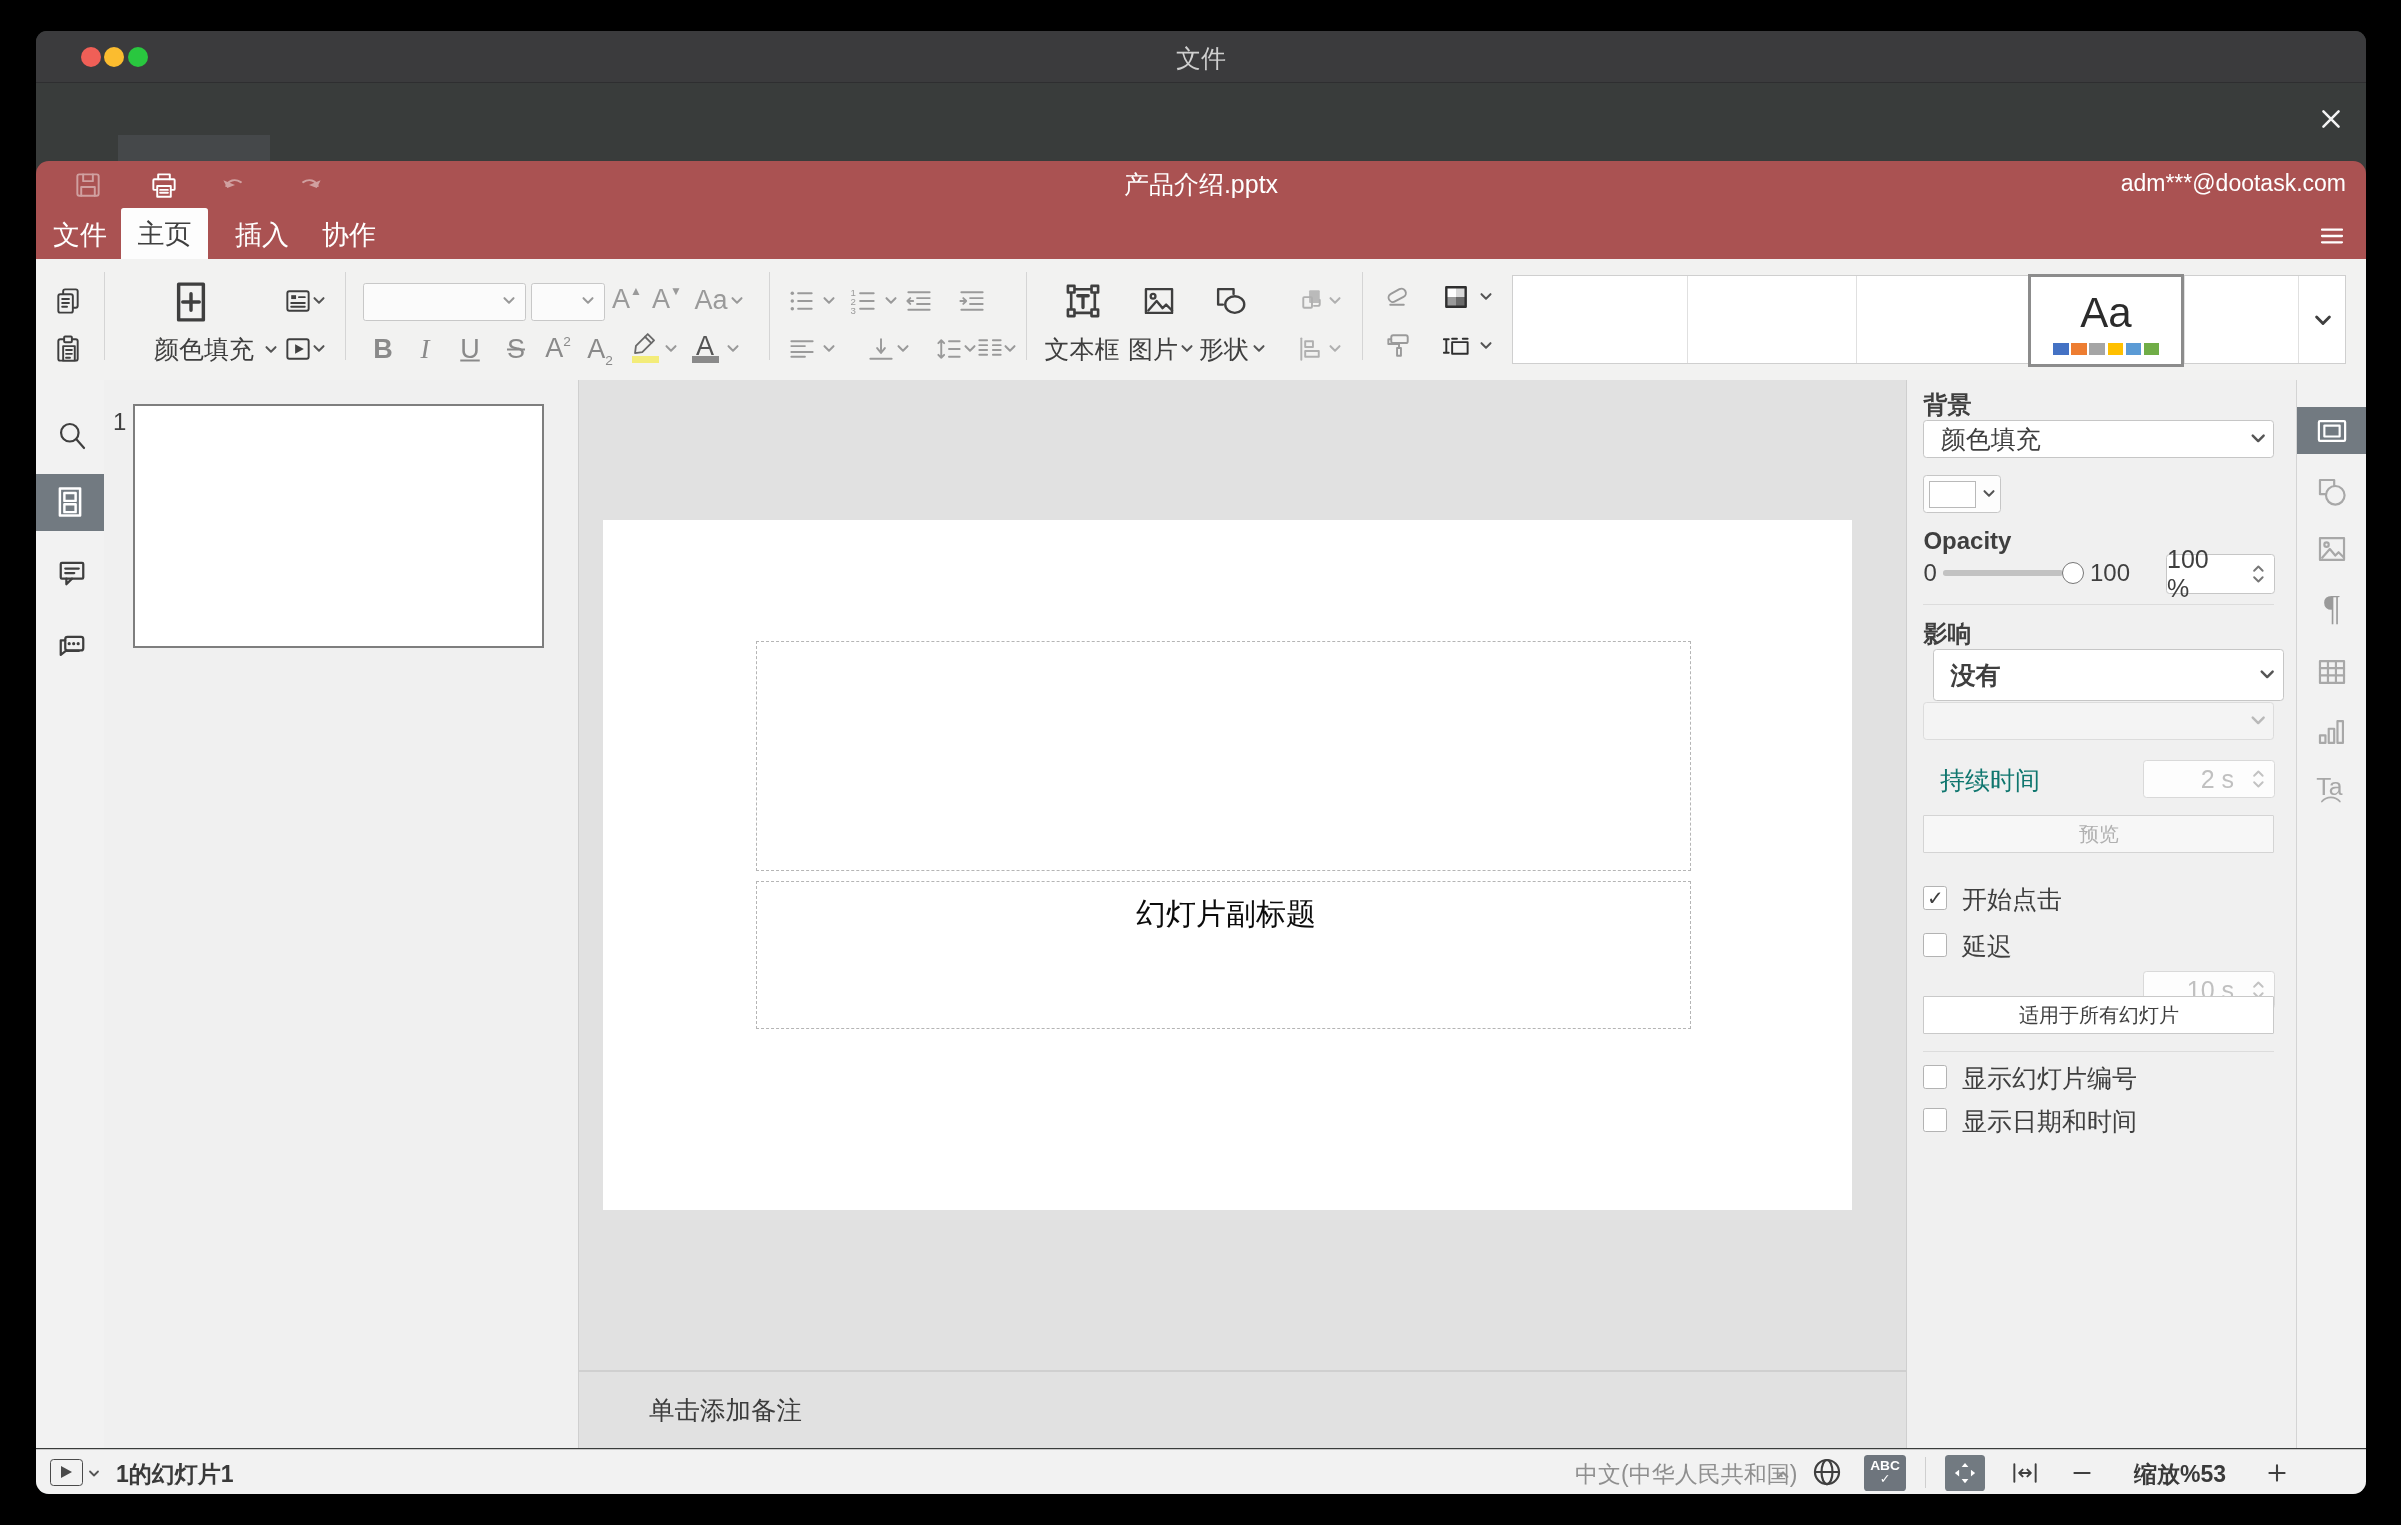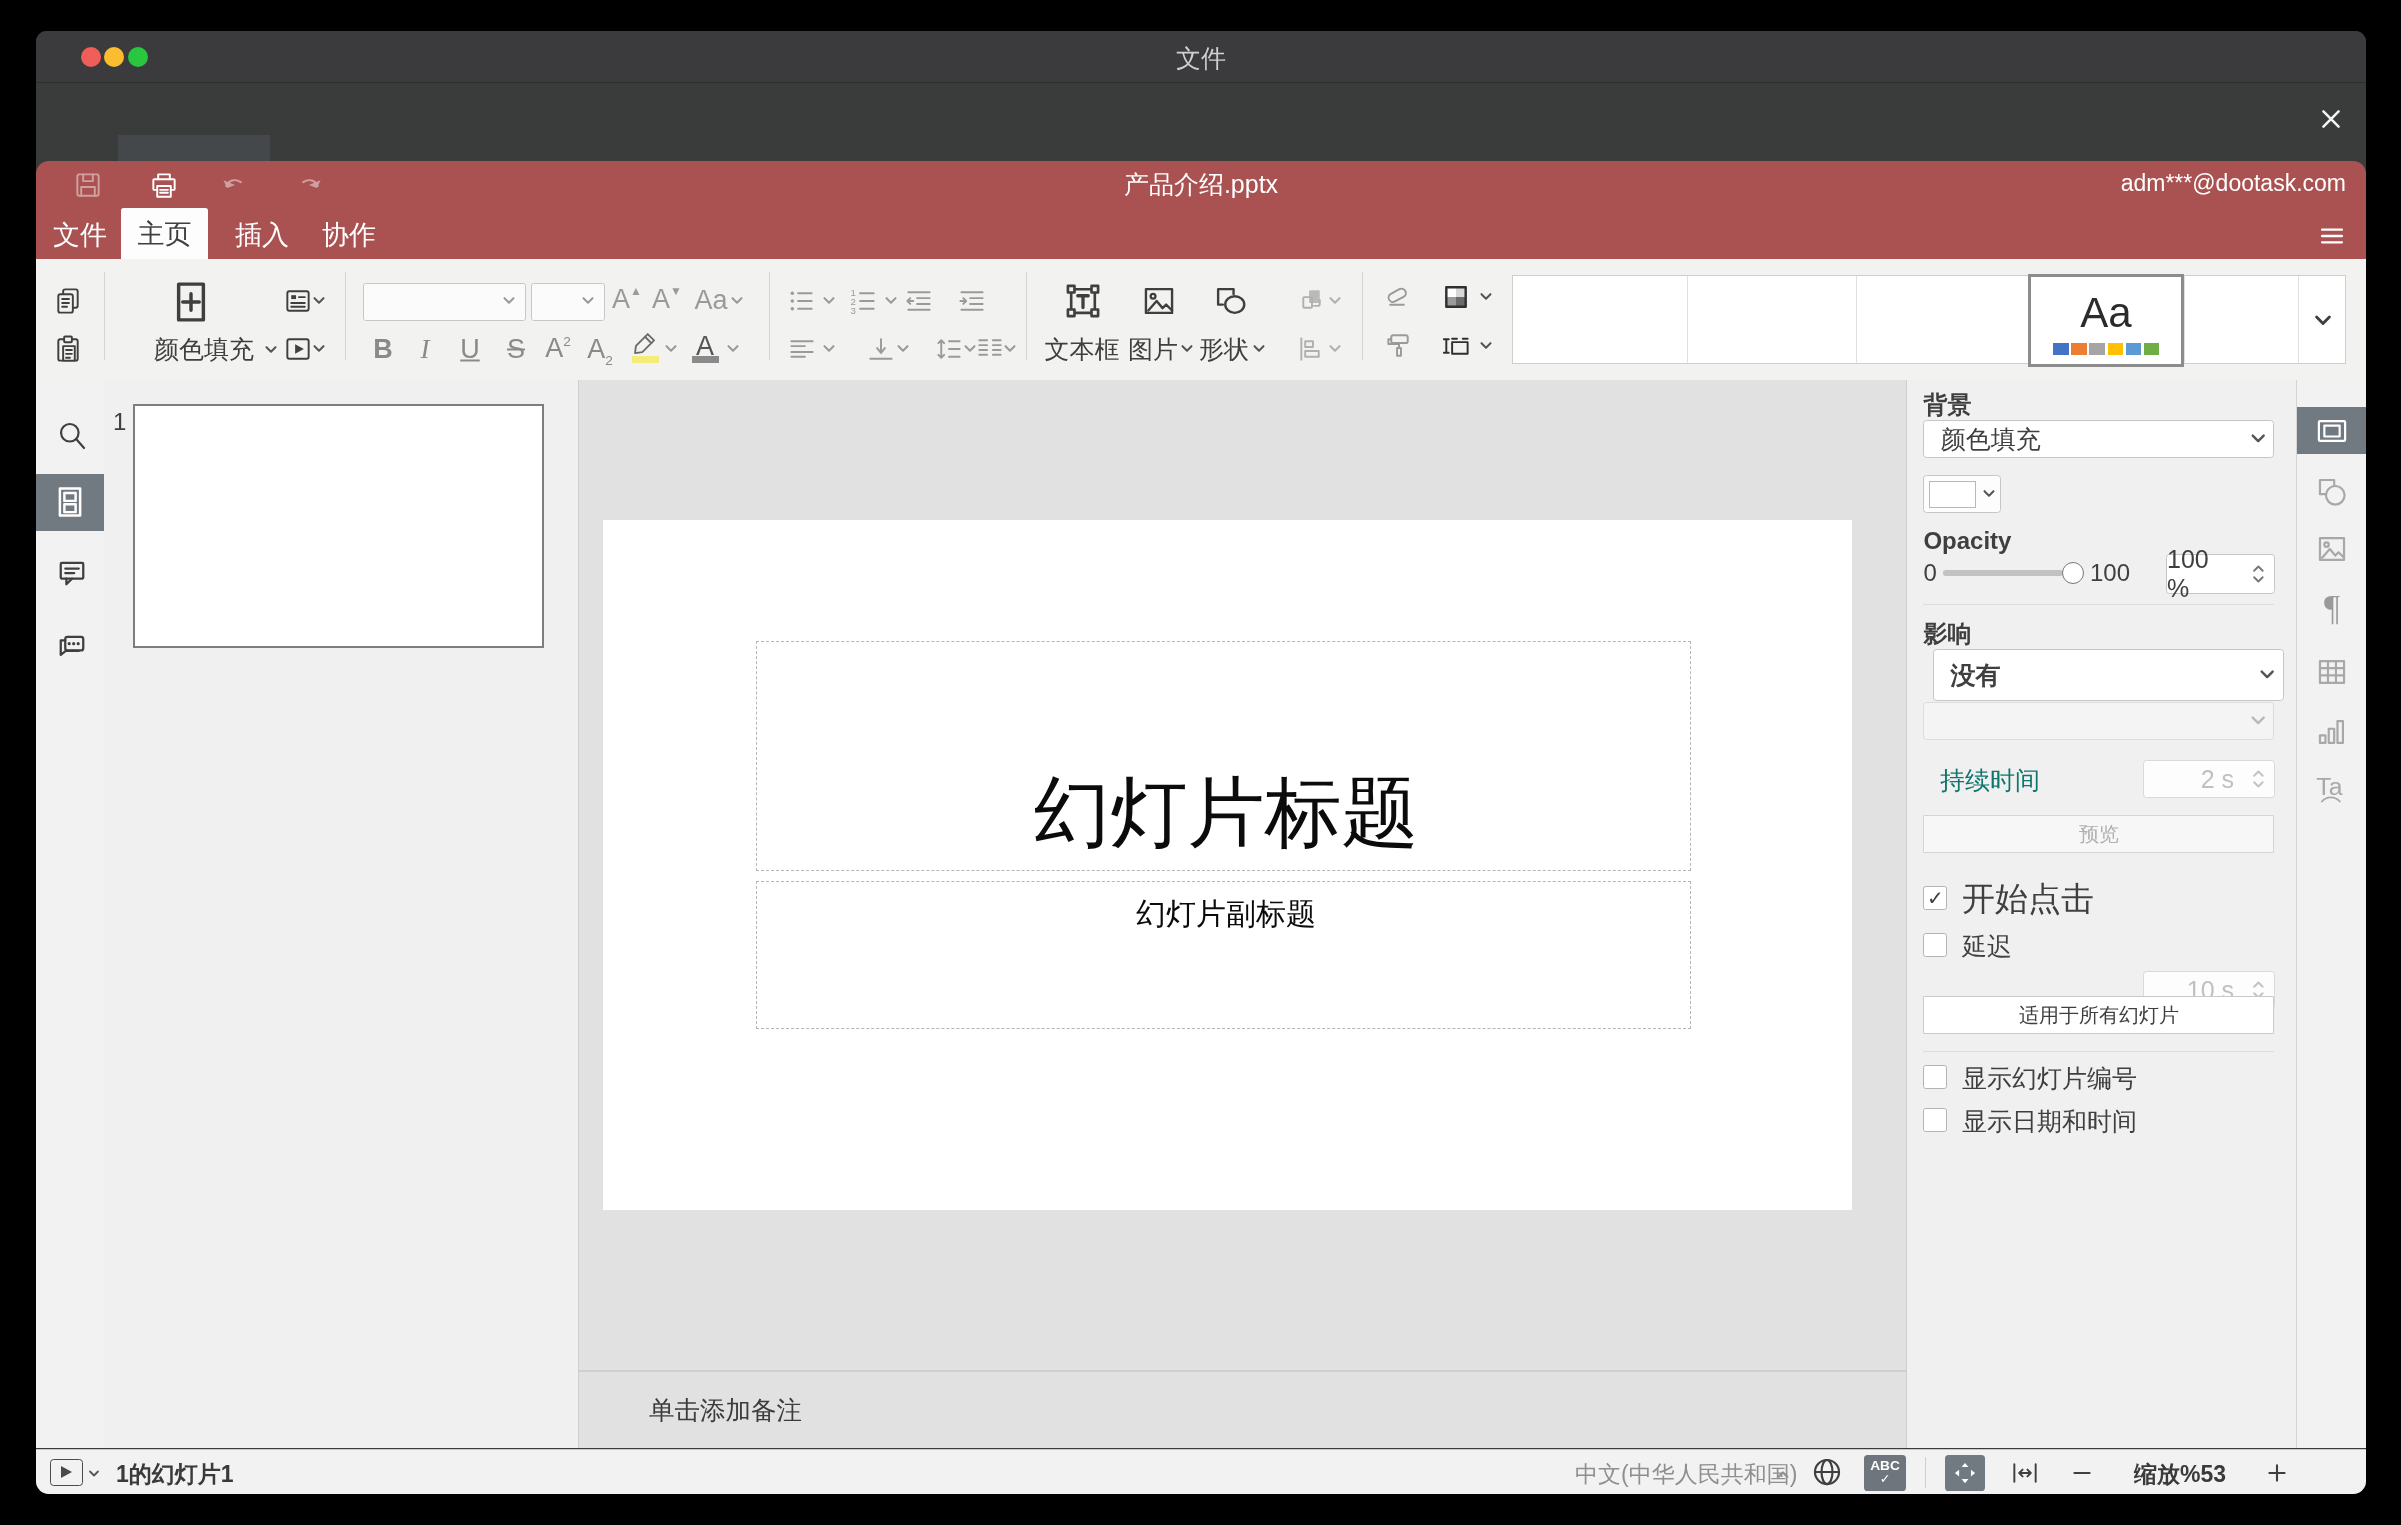--- a/index.html
+++ b/index.html
@@ -472,21 +472,20 @@
 
       <div class="ab thumbs">
         <div class="tll" style="left:9px;top:42px;font-size:24px;color:#3f3f3f;">1</div>
         <div class="ab" style="left:29px;top:24px;width:411px;height:244px;background:#fff;border:2.7px solid #7e7e7e;box-sizing:border-box;"></div>
       </div>
 
       <div class="ab editor">
         <div class="ab" style="left:25px;top:140px;width:1249px;height:690px;background:#fff;">
           <div class="dashed" style="left:153px;top:121px;width:933px;height:228px;"></div>
           <div class="dashed" style="left:153px;top:361px;width:933px;height:146px;"></div>
-          <div class="tl" style="left:623px;top:294px;font-size:77px;color:#0b0b0b;">幻灯片标题</div>
           <div class="tl" style="left:623px;top:394px;font-size:30px;color:#0b0b0b;">幻灯片副标题</div>
         </div>
         <div class="ab" style="left:0;top:990px;width:100%;height:1.8px;background:#cfcfcf;"></div>
         <div class="tll" style="left:71px;top:1030px;font-size:25.5px;color:#3c3c3c;">单击添加备注</div>
       </div>
 
       <div class="ab rpanel">
         <div class="tll" style="left:16.4px;top:25px;font-size:24px;font-weight:bold;color:#3f3f3f;">背景</div>
         <div class="dd" style="left:16.4px;top:40px;width:351px;height:38px;">
           <span>颜色填充</span>
@@ -542,21 +541,21 @@
               <svg viewBox="0 0 12 22" preserveAspectRatio="xMidYMid meet">
                 <path d="M2 8l4-4 4 4M2 14l4 4 4-4"></path>
               </svg>
             </span>
         </div>
         <div class="btn" style="left:16.4px;top:435px;width:351px;height:38px;background:#f7f7f7;border-color:#d4d4d4;color:#b0b0b0;">
             <span>预览</span>
           </div>
 
         <div class="cb" style="left:16.4px;top:506px;">✓</div>
-        <div class="tll" style="left:55px;top:519px;font-size:33px;color:#3f3f3f;">开始点击</div>
+        <div class="tll" style="left:55px;top:519px;font-size:25px;color:#3f3f3f;">开始点击</div>
         <div class="cb" style="left:16.4px;top:553px;"></div>
         <div class="tll" style="left:55px;top:566px;font-size:25px;color:#3f3f3f;">延迟</div>
         <div class="num" style="left:236px;top:547px;width:132px;height:38px;margin-top:44px;">
           <span>10 s</span>
           <span class="spn" style="color:#c2c2c2;">
               <svg viewBox="0 0 12 22" preserveAspectRatio="xMidYMid meet">
                 <path d="M2 8l4-4 4 4M2 14l4 4 4-4"></path>
               </svg>
             </span>
         </div>

